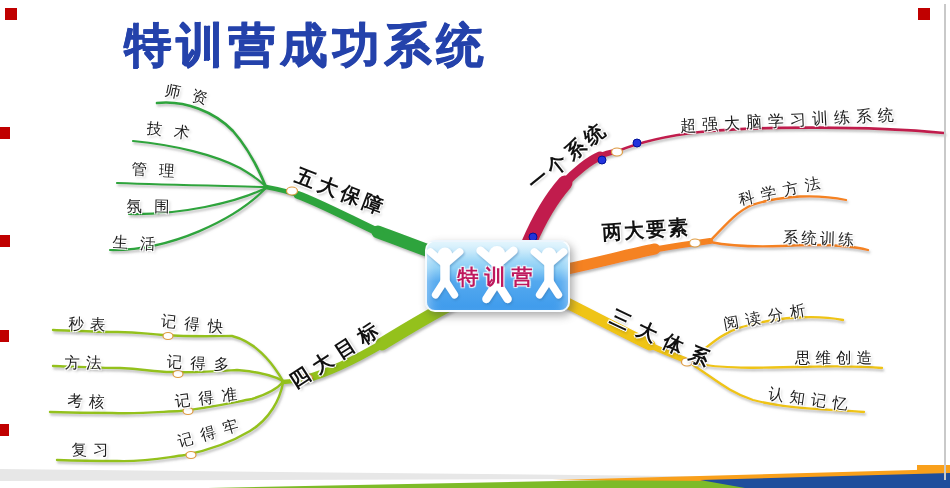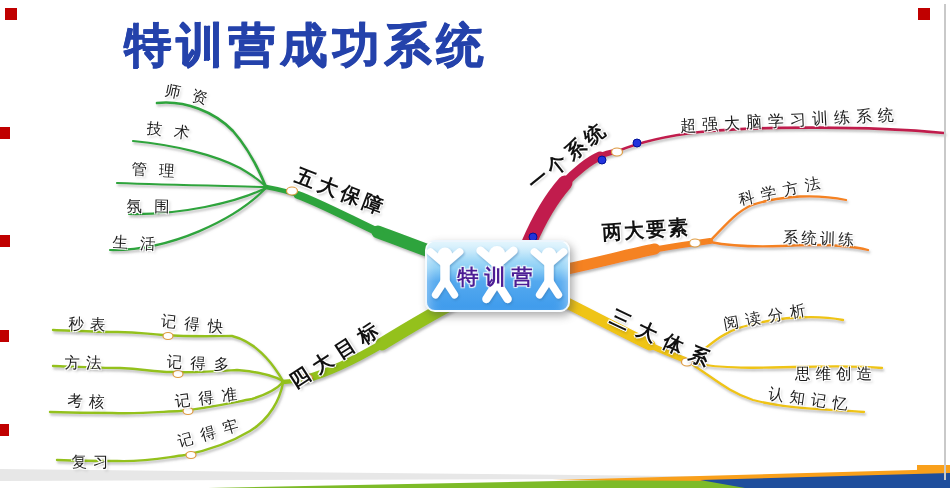--- a/index.html
+++ b/index.html
@@ -16,21 +16,21 @@
     text-shadow:-1px -1px 0 #fff,1px -1px 0 #fff,-1px 1px 0 #fff,1px 1px 0 #fff,2px 2px 3px rgba(0,0,0,.22);}
   .l1{font-size:20px;font-weight:bold;color:#111;}
   .l2{font-size:15.5px;}
   .corner-mark{position:absolute;background:#C00000;}
   .edge-line{position:absolute;background:#C9C9C9;}
   .center-node{position:absolute;left:425px;top:240px;width:145px;height:72px;
     border-radius:10px;border:2px solid rgba(255,255,255,.9);box-sizing:border-box;
     background:linear-gradient(180deg,#C4EAFB 0%,#8FD0F6 38%,#54A9EF 58%,#3E9BEC 100%);
     box-shadow:3px 4px 9px rgba(70,70,70,.45), inset 0 10px 14px rgba(255,255,255,.55);}
   .node-label{position:absolute;left:498px;top:277px;font-size:21px;font-weight:bold;
-    letter-spacing:6px;color:#4c1d95;transform:translate(-50%,-50%);
+    letter-spacing:6px;color:#be185d;transform:translate(-50%,-50%);
     font-family:"Liberation Serif",serif;
     text-shadow:-1px -1px 1px rgba(255,255,255,.9),1px -1px 1px rgba(255,255,255,.9),
                 -1px 1px 1px rgba(255,255,255,.9),1px 1px 1px rgba(255,255,255,.9);}
 </style>
 </head>
 <body>
 
 <div class="stage">
 
   <svg width="950" height="488" viewBox="0 0 950 488">
@@ -136,31 +136,31 @@
   <div class="lbl l1" style="left:664px;top:340px;--r:25deg;letter-spacing:9px;">三大体系</div>
   <div class="lbl l1" style="left:337px;top:354px;--r:-33deg;letter-spacing:7px;">四大目标</div>
   <div class="lbl l1" style="left:341px;top:192px;--r:21deg;letter-spacing:4px;">五大保障</div>
 
   <div class="lbl l2" style="left:790px;top:121px;--r:-3deg;letter-spacing:6px;font-size:16px;">超强大脑学习训练系统</div>
 
   <div class="lbl l2" style="left:783px;top:191px;--r:-12deg;letter-spacing:7px;">科学方法</div>
   <div class="lbl l2" style="left:820px;top:239px;--r:2deg;letter-spacing:3px;">系统训练</div>
 
   <div class="lbl l2" style="left:768px;top:317px;--r:-10deg;letter-spacing:7px;">阅读分析</div>
-  <div class="lbl l2" style="left:836px;top:358px;--r:0deg;letter-spacing:5px;margin-top:16px;">思维创造</div>
+  <div class="lbl l2" style="left:836px;top:358px;--r:0deg;letter-spacing:5px;">思维创造</div>
   <div class="lbl l2" style="left:811px;top:400px;--r:8deg;letter-spacing:6px;">认知记忆</div>
 
   <div class="lbl l2" style="left:196px;top:325px;--r:6deg;letter-spacing:8px;">记得快</div>
   <div class="lbl l2" style="left:202px;top:364px;--r:3deg;letter-spacing:8px;">记得多</div>
   <div class="lbl l2" style="left:210px;top:398px;--r:-7deg;letter-spacing:8px;">记得准</div>
   <div class="lbl l2" style="left:212px;top:433px;--r:-16deg;letter-spacing:8px;">记得牢</div>
   <div class="lbl l2" style="left:90px;top:325px;--r:2deg;letter-spacing:6px;">秒表</div>
   <div class="lbl l2" style="left:86px;top:363px;--r:0deg;letter-spacing:6px;">方法</div>
   <div class="lbl l2" style="left:89px;top:402px;--r:2deg;letter-spacing:6px;">考核</div>
-  <div class="lbl l2" style="left:93px;top:450px;--r:0deg;letter-spacing:6px;margin-top:12px;">复习</div>
+  <div class="lbl l2" style="left:93px;top:450px;--r:0deg;letter-spacing:6px;">复习</div>
 
   <div class="lbl l2" style="left:192px;top:96px;--r:12deg;letter-spacing:12px;">师资</div>
   <div class="lbl l2" style="left:174px;top:132px;--r:7deg;letter-spacing:12px;">技术</div>
   <div class="lbl l2" style="left:159px;top:171px;--r:3deg;letter-spacing:12px;">管理</div>
   <div class="lbl l2" style="left:154px;top:207px;--r:1deg;letter-spacing:12px;">氛围</div>
   <div class="lbl l2" style="left:140px;top:244px;--r:3deg;letter-spacing:12px;">生活</div>
 
   <div class="corner-mark" style="left: 5px; top: 8px; width: 12px; height: 12px; background: rgb(192, 0, 0);"></div>
   <div class="corner-mark" style="left: 918px; top: 8px; width: 12px; height: 12px; background: rgb(192, 0, 0);"></div>
   <div class="corner-mark" style="left: 0px; top: 127px; width: 10px; height: 12px; background: rgb(192, 0, 0);"></div>

